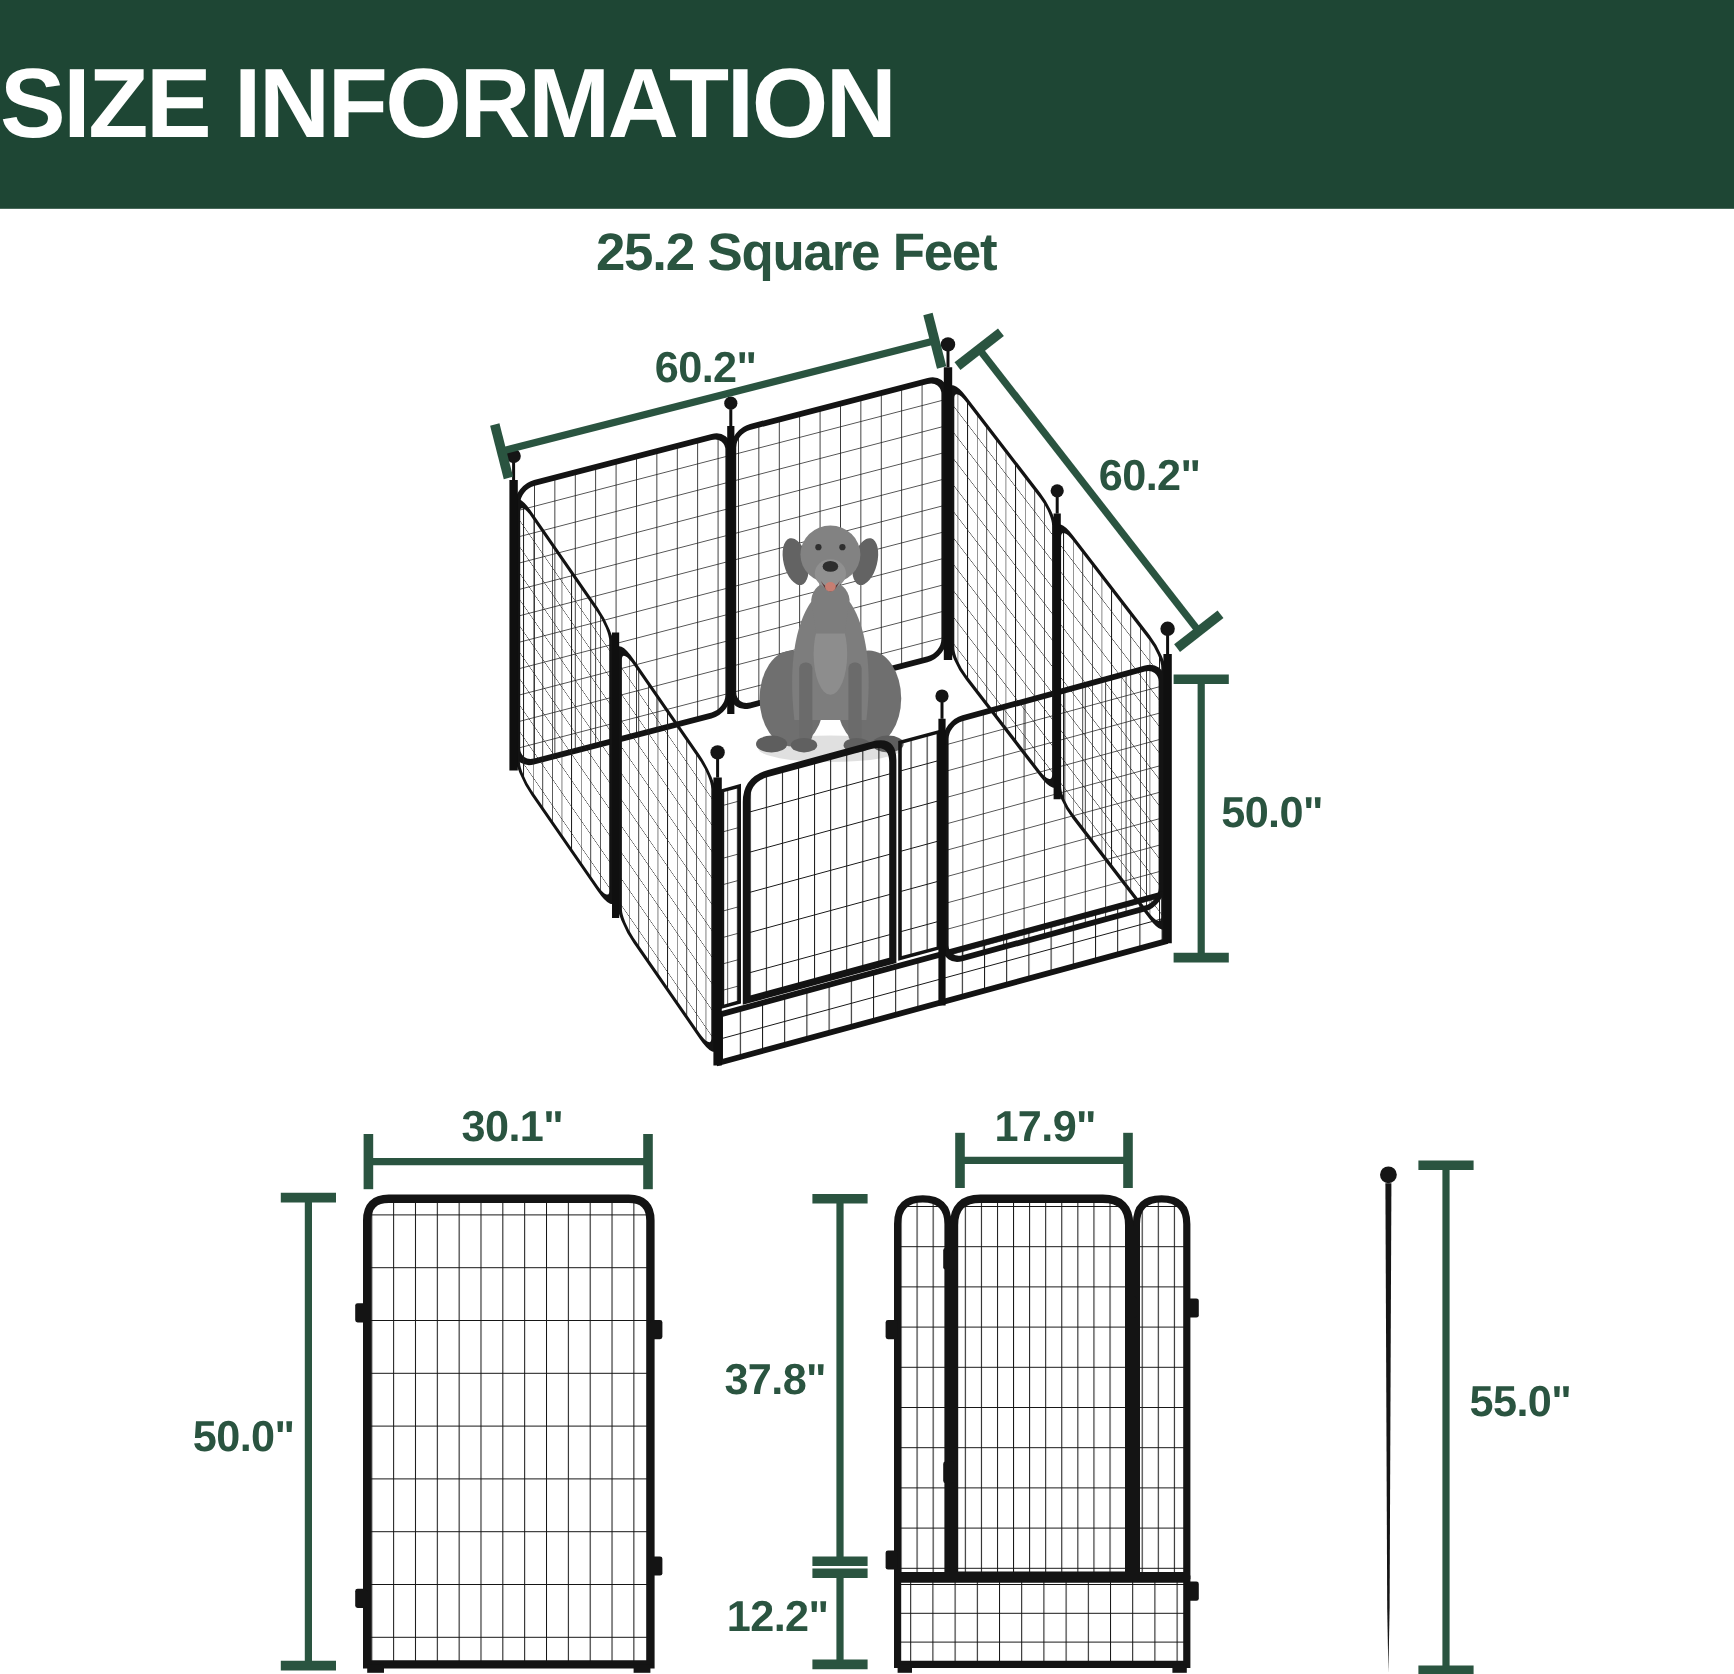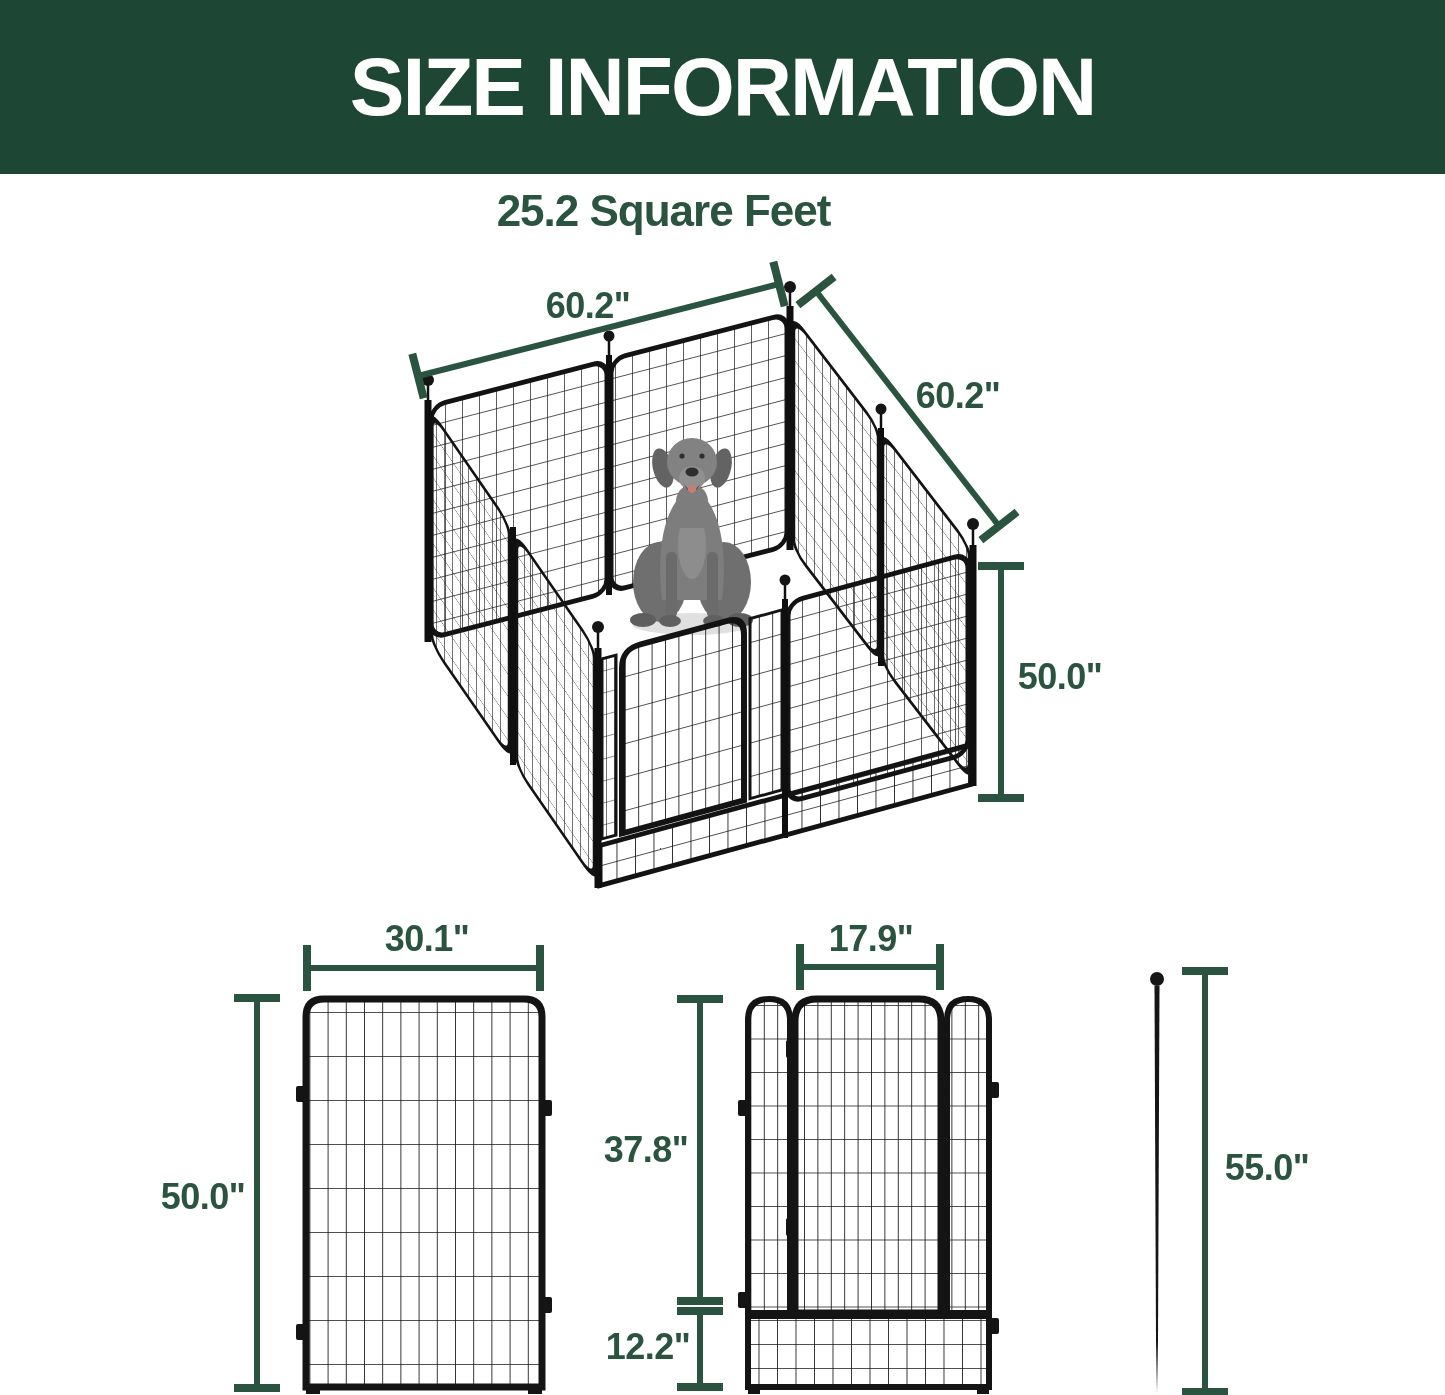--- a/index.html
+++ b/index.html
@@ -3,21 +3,21 @@
 <meta charset="utf-8">
 <style>
   html,body { margin:0; padding:0; background:#fff; }
   .page {
     position:relative; width:1445px; height:1395px;
     background:#ffffff; overflow:hidden;
     font-family:"Liberation Sans", sans-serif;
   }
   .banner {
     position:absolute; left:0; top:0; width:1445px; height:174px;
-    background:#1e4634; display:flex; align-items:center; justify-content:center;
+    background:#1e4634; display:flex; align-items:center; justify-content:flex-start;
   }
   .banner-title {
     color:#ffffff; font-size:82px; font-weight:bold; letter-spacing:-2px;
     white-space:nowrap;
   }
   .subtitle {
     position:absolute; left:0; top:186px; width:1327px; text-align:center;
     color:#2a5440; font-size:44px; font-weight:bold; letter-spacing:-1px;
   }
   .gfx { position:absolute; left:0; top:0; width:1445px; height:1395px; }

